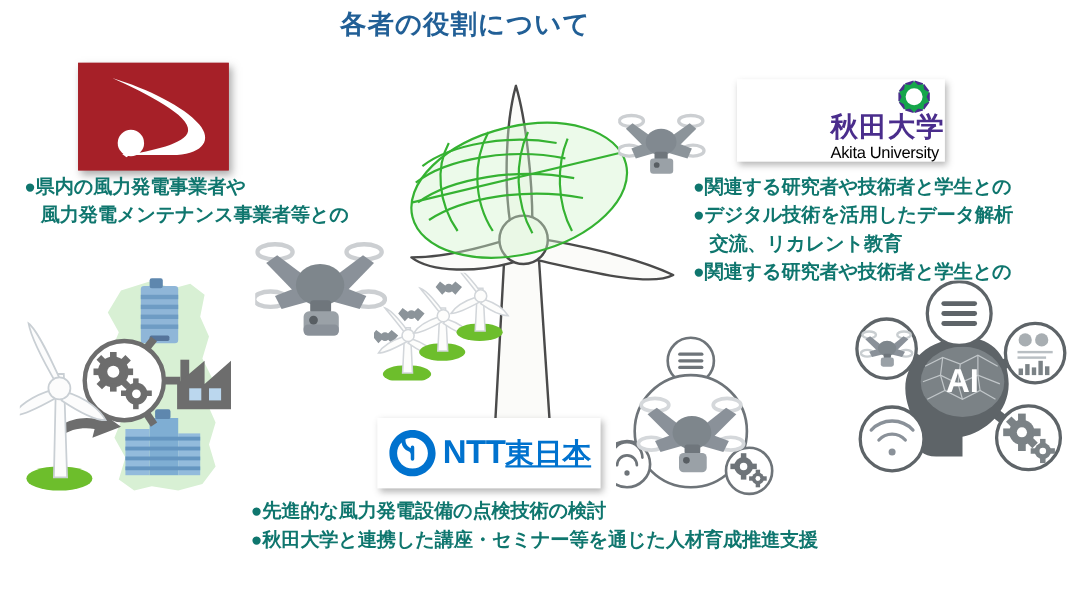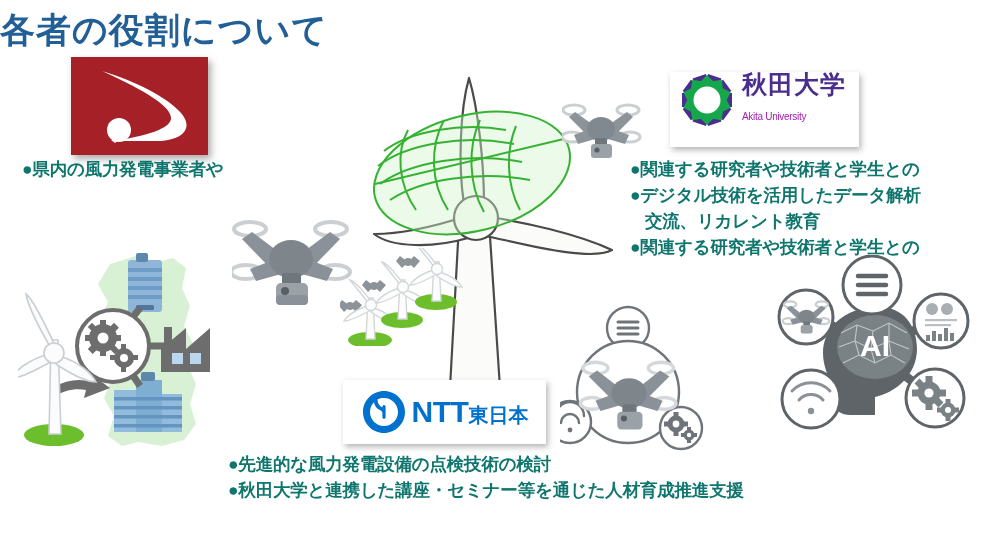--- a/index.html
+++ b/index.html
@@ -16,21 +16,22 @@
     overflow: hidden;
     font-family: "Liberation Sans", "DejaVu Sans", sans-serif;
   }
   .abs { position: absolute; }
 
   
   #page-title {
     left: 0;
     top: 8px;
     width: 846px;
-    font-size: 35px;
+    text-align: center;
+    font-size: 24px;
     font-weight: bold;
     color: #215F96;
     letter-spacing: 1px;
     line-height: 1.25;
     white-space: nowrap;
   }
 
   
   .bullet-block {
     font-size: 17.5px;
@@ -52,40 +53,40 @@
     box-shadow: 2px 3px 6px rgba(90,90,90,0.45);
     box-sizing: border-box;
   }
   #logo-akita-pref {
     left: 71px; top: 57px; width: 137px; height: 98px;
     background: #A62028;
     box-shadow: 3px 4px 7px rgba(90,90,90,0.5);
   }
   #logo-akita-univ {
     left: 670px; top: 72px; width: 189px; height: 75px;
-    display: flex; align-items: flex-start; padding-left: 9px;
+    display: flex; align-items: flex-end; padding-left: 9px; flex-direction: column;
   }
   #logo-ntt-east {
     left: 343px; top: 380px; width: 203px; height: 64px;
     display: flex; align-items: center; justify-content: center;
   }
   .univ-text { margin-left: 7px; line-height: 1; }
   .univ-jp {
     font-size: 25px; font-weight: bold; color: #4A2D8C;
     letter-spacing: 1px; display: block;
   }
   .univ-en {
-    font-size: 10px; color: #a21caf; letter-spacing: -0.3px;
-    display: block; margin-top: 15px;
+    font-size: 15px; color: #000000; letter-spacing: -0.3px;
+    display: block; margin-top: 3px;
   }
   .ntt-text {
     font-size: 30px; font-weight: bold; color: #0072CE;
     letter-spacing: -0.5px; margin-left: 5px; line-height: 1;
   }
-  .ntt-jp { font-size: 20px; letter-spacing: 0px; }
+  .ntt-jp { font-size: 26px; letter-spacing: 0px; text-decoration: underline; }
 
   
   #gfx-map-industry   { left: 18px;  top: 248px; }
   #gfx-turbine-scan   { left: 372px; top: 58px;  }
   #gfx-drone-big      { left: 232px; top: 215px; }
   #gfx-drone-small-tr { left: 562px; top: 100px; }
   #gfx-minifarm       { left: 340px; top: 248px; }
   #gfx-drone-hub      { left: 560px; top: 300px; }
   #gfx-ai-hub         { left: 775px; top: 255px; }
 
@@ -559,20 +560,21 @@
            C20.6 21.7 21.4 22.8 21.4 24.2 L21.4 28 C21.4 29 22.1 29.8 23 29.8
            C23.9 29.8 24.6 29 24.6 28 L24.6 17.8 C24.6 16.8 23.9 16 23 16
            C22.1 16 21.4 16.8 21.4 17.8 L21.4 18.4 C18.6 17.2 16.6 14.4 16.6 11.2
            C16.6 10.9 16.6 10.6 16.7 10.3 C18.6 9.5 20.7 9 23 9 Z"></path>
     </svg>
     <span class="ntt-text"><span>NTT</span><span class="ntt-jp">東日本</span></span>
   </div>
 
   <div class="abs bullet-block" id="text-left">
     <div class="bullet-line">●県内の風力発電事業者や</div>
+    <div class="bullet-line indent">風力発電メンテナンス事業者等との</div>
   </div>
 
   <div class="abs bullet-block" id="text-right">
     <div class="bullet-line">●関連する研究者や技術者と学生との</div>
     <div class="bullet-line">●デジタル技術を活用したデータ解析</div>
     <div class="bullet-line indent">交流、リカレント教育</div>
     <div class="bullet-line">●関連する研究者や技術者と学生との</div>
   </div>
 
   <div class="abs bullet-block" id="text-bottom">

